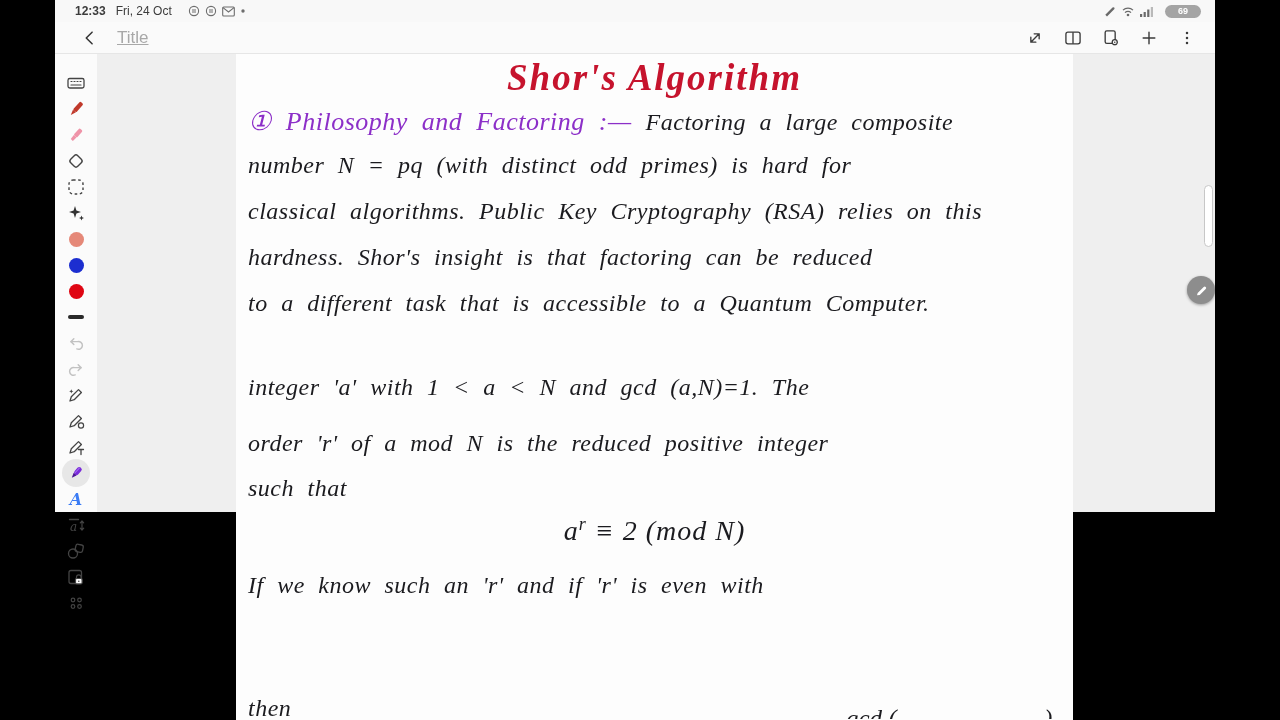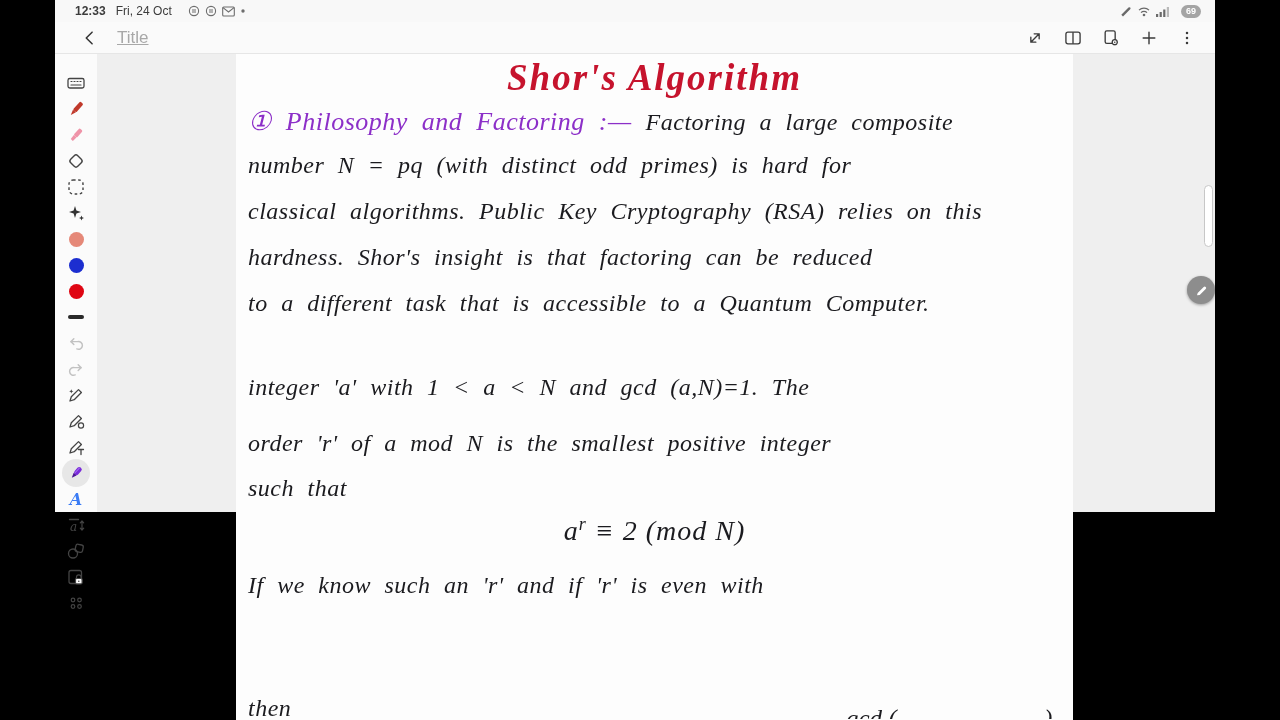--- a/index.html
+++ b/index.html
@@ -9,21 +9,21 @@
   .app { position:absolute; left:55px; top:0; width:1160px; height:512px; background:#f1f1f1; }
 
   
   .statusbar { position:absolute; left:0; top:0; right:0; height:22px; background:#f8f8f8;
                display:flex; align-items:center; padding:0 14px 0 20px; font-size:12px; color:#3c3c3c; }
   .statusbar .time { font-weight:bold; margin-right:10px; }
   .statusbar .date { color:#3c3c3c; margin-right:16px; }
   .sicon { display:inline-flex; align-items:center; margin-right:5px; color:#6d6d6d; }
   .statusbar .spacer { flex:1; }
   .battery { background:#a4a4a4; color:#fff; font-size:9px; font-weight:bold;
-             border-radius:7px; padding:1px 5px 2px; margin-left:6px; }
+             border-radius:7px; padding:1px 13px 2px; margin-left:6px; }
 
   
   .toolbar { position:absolute; left:0; top:22px; right:0; height:32px; background:#fafafa;
              border-bottom:1px solid #e6e6e6; display:flex; align-items:center; padding:0 14px 0 22px; }
   .back-btn { width:26px; height:26px; display:flex; align-items:center; justify-content:center; }
   .doc-title { color:#a8a8a8; font-size:17px; margin-left:14px; flex:1;text-decoration:underline; }
   .tb-right { display:flex; align-items:center; gap:10px; }
   .tb-btn { width:28px; height:28px; display:flex; align-items:center; justify-content:center; border-radius:5px; }
 
   
@@ -288,21 +288,21 @@
 
     <div class="page">
       <div class="note-title hw">Shor's Algorithm</div>
 
       <div class="line hw" style="top:52px"><span class="pre">① Philosophy and Factoring :— </span><span>Factoring a large composite</span></div>
       <div class="line hw" style="top:98px"><span>number N = pq (with distinct odd primes) is hard for</span></div>
       <div class="line hw" style="top:144px"><span>classical algorithms. Public Key Cryptography (RSA) relies on this</span></div>
       <div class="line hw" style="top:190px"><span>hardness. Shor's insight is that factoring can be reduced</span></div>
       <div class="line hw" style="top:236px"><span>to a different task that is accessible to a Quantum Computer.</span></div>
       <div class="line hw" style="top:320px"><span>integer 'a' with  1 &lt; a &lt; N  and gcd (a,N)=1. The</span></div>
-      <div class="line hw" style="top:376px"><span>order 'r' of  a mod N is the smallest positive integer</span></div>
+      <div class="line hw" style="top:376px"><span>order 'r' of  a mod N is the reduced positive integer</span></div>
       <div class="line hw" style="top:421px"><span>such that</span></div>
 
       <div class="equation hw" style="top:460px">
         <span>a</span><sup>r</sup><span> ≡ 2  (mod N)</span>
       </div>
 
       <div class="line hw" style="top:518px"><span>If we know such an 'r' and if 'r' is even with</span></div>
 
 
       <div class="line hw" style="top:641px"><span>then</span></div>

